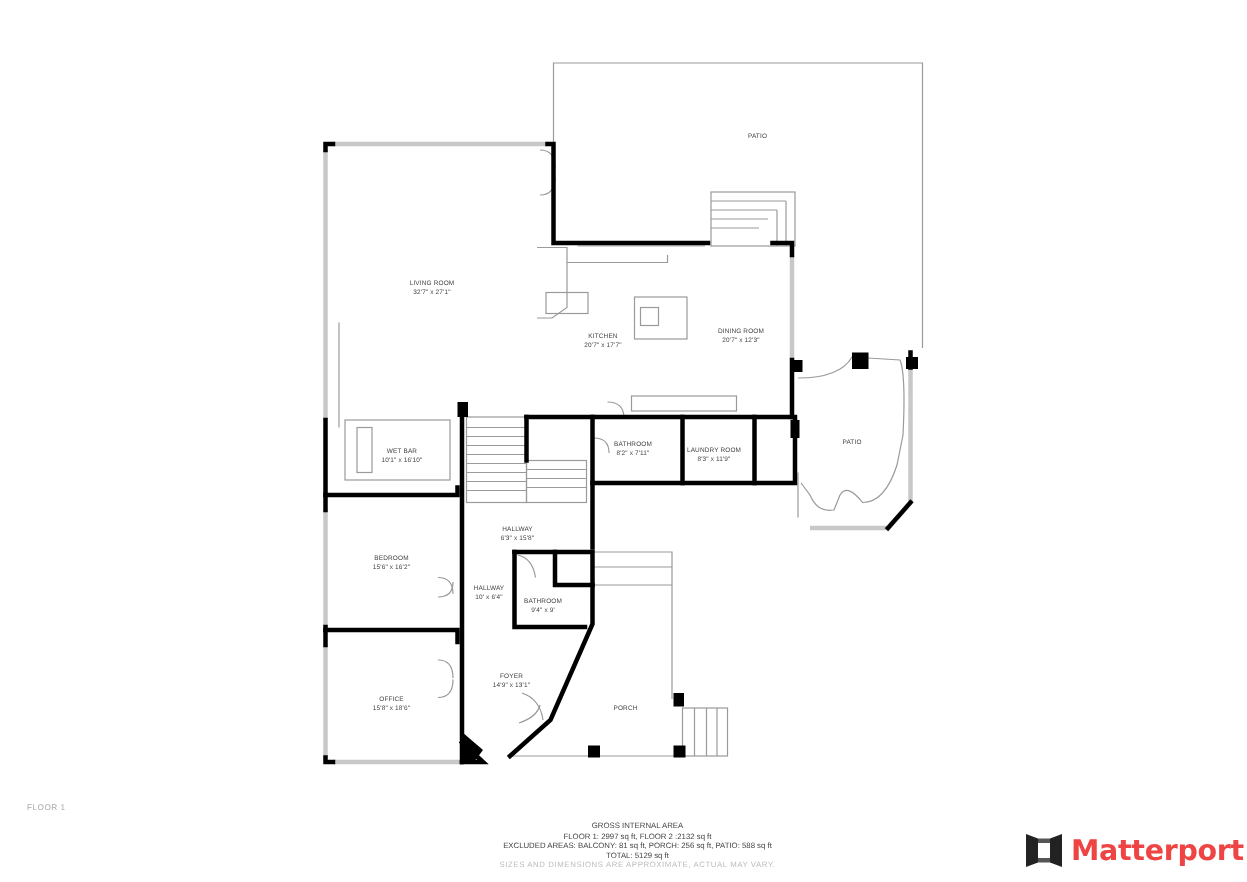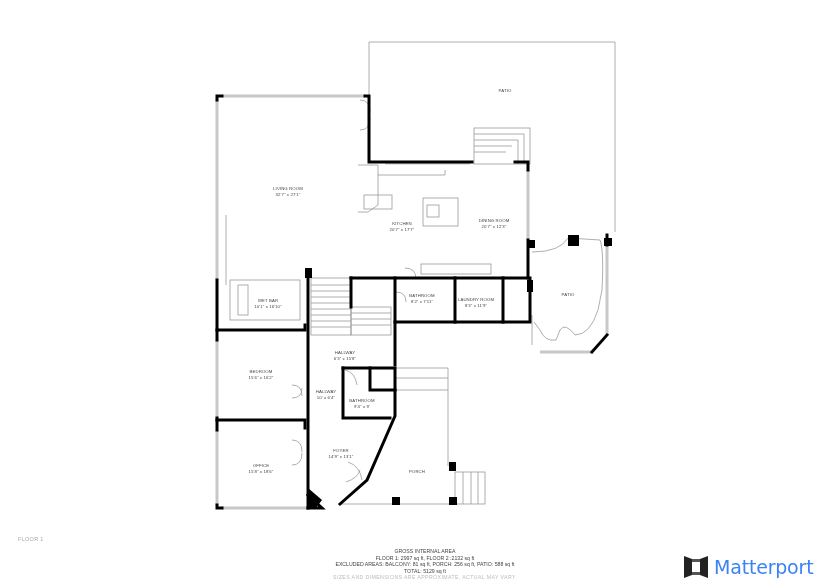--- a/index.html
+++ b/index.html
@@ -7,21 +7,21 @@
          font-family:"Liberation Sans", sans-serif; color:#333; }
   #plan { position:absolute; left:0; top:0; width:831px; height:588px; }
   .room-label { position:absolute; text-align:center; font-size:4.3px; line-height:5.5px;
                 color:#444; letter-spacing:0.1px; white-space:nowrap; transform:translateX(-50%); }
   .room-label .dim { display:block; }
   .floor-label { position:absolute; left:18px; top:536px; font-size:5.5px; color:#aaa; letter-spacing:0.3px; }
   .area-box { position:absolute; left:300px; top:548px; width:250px; text-align:center;
               font-size:5.2px; line-height:6.6px; color:#444; }
   .area-box .note { color:#bbb; letter-spacing:0.4px; }
   .brand { position:absolute; left:684px; top:556px; display:flex; align-items:center; }
-  .brand-name { font-size:19px; font-weight:normal; color:#3b82f6; margin-left:6px; letter-spacing:-0.2px;
+  .brand-name { font-size:19px; font-weight:bold; color:#ef4444; margin-left:6px; letter-spacing:-0.2px;
                 font-family:"DejaVu Sans", sans-serif; }
 </style>
 </head>
 <body>
 
 <svg id="plan" viewBox="0 0 831 588" xmlns="http://www.w3.org/2000/svg">
   <g fill="none" stroke="#9a9a9a" stroke-width="0.8">
 
     <polyline points="369,162 369,42 615,42 615,232"></polyline>
 

